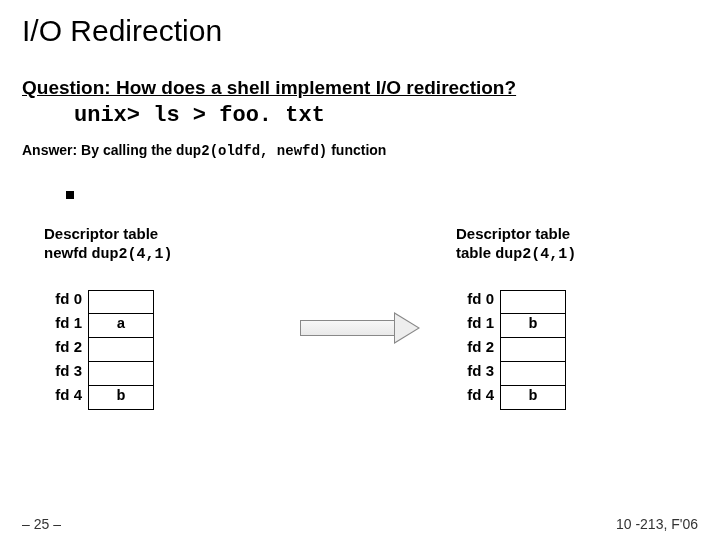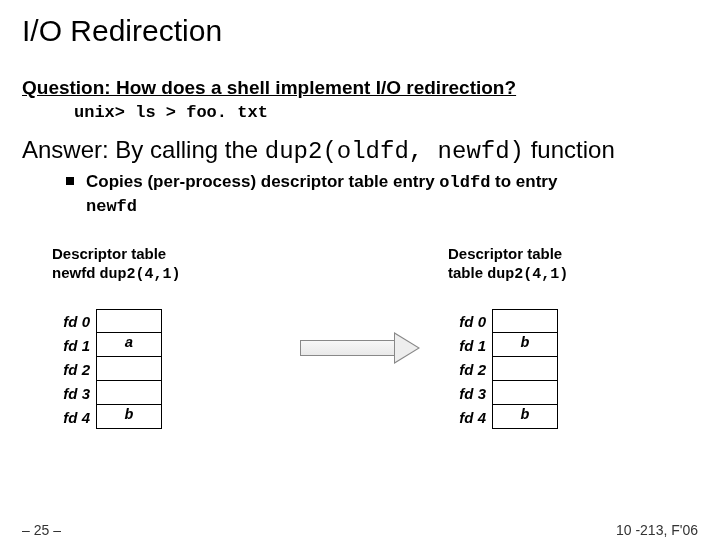--- a/index.html
+++ b/index.html
@@ -18,60 +18,60 @@
     margin-bottom: 29px;
   }
   .question {
     font-size: 19px;
     font-weight: bold;
     margin-bottom: 4px;
     text-decoration: underline;
   }
   .cmd {
     font-family: "Courier New", monospace;
-    font-size: 17px;
+    font-size: 22px;
     font-weight: bold;
     margin-left: 52px;
     margin-bottom: 14px;
   }
   .answer {
-    font-size: 24px;
-    font-weight: normal;
-    margin-bottom: 6px;
+    font-size: 14px;
+    font-weight: bold;
+    margin-bottom: 26px;
   }
   .answer .mono { font-family: "Courier New", monospace; }
   .bullet-row {
     display: flex;
     align-items: flex-start;
     margin-left: 44px;
     font-size: 17px;
     font-weight: bold;
   }
   .bullet-row .sq {
     width: 8px; height: 8px; background:#000; margin-right: 12px; margin-top: 6px; flex-shrink:0;
   }
   .bullet-row .btxt { line-height: 1.35; }
   .bullet-row .mono { font-family: "Courier New", monospace; }
   .tables-area {
     margin-top: 26px;
     display: flex;
     justify-content: center;
     align-items: flex-start;
-    gap: 8px;
+    gap: 16px;
   }
   .tbl-block { width: 220px; }
   .tbl-caption {
     font-size: 15px;
     font-weight: bold;
     margin-bottom: 25px;
     line-height: 1.25;
   }
   .tbl-caption .mono { font-family: "Courier New", monospace; }
   .fd-table { margin-left: 6px; }
-  .fd-row { display:flex; align-items:center; height:24px;font-style:italic; }
+  .fd-row { display:flex; height:24px; }
   .fd-label {
     width: 38px;
     text-align: right;
     font-size: 15px;
     font-weight: bold;
     padding-right: 6px;
   }
   .fd-cell {
     width: 66px; height: 24px;
     border: 1px solid #000;
@@ -114,44 +114,41 @@
     content:"";
     position:absolute;
     left:-25px; top:-14px;
     width:0;height:0;
     border-top:14px solid transparent;
     border-bottom:14px solid transparent;
     border-left:23px solid #eee;
   }
   .footer {
     position:absolute;
-    bottom: 2px; left: 22px; right: 22px;
+    bottom: 8px; left: 22px; right: 22px;
     display:flex; justify-content:space-between;
     font-size: 14px;
     color: #333;
   }
 </style>
 </head>
 <body>
 
 <div class="title">I/O Redirection</div>
 
 <div class="question">Question: How does a shell implement I/O redirection?</div>
 
 <div class="cmd">unix&gt; ls &gt; foo. txt</div>
 
 <div class="answer">
   <span>Answer: By calling the </span><span class="mono">dup2(oldfd, newfd)</span><span> function</span>
 </div>
 
 <div class="bullet-row">
   <div class="sq"></div>
-  <div class="btxt">
-    <span>Copies (per-process) descriptor table entry </span><span class="mono">oldfd</span><span> to entry </span><br><span class="mono">newfd</span>
-  </div>
 </div>
 
 <div class="tables-area">
 
   <div class="tbl-block">
     <div class="tbl-caption">
       <span>Descriptor table</span><br>
       <span>newfd </span><span class="mono">dup2(4,1)</span>
     </div>
     <div class="fd-table">

